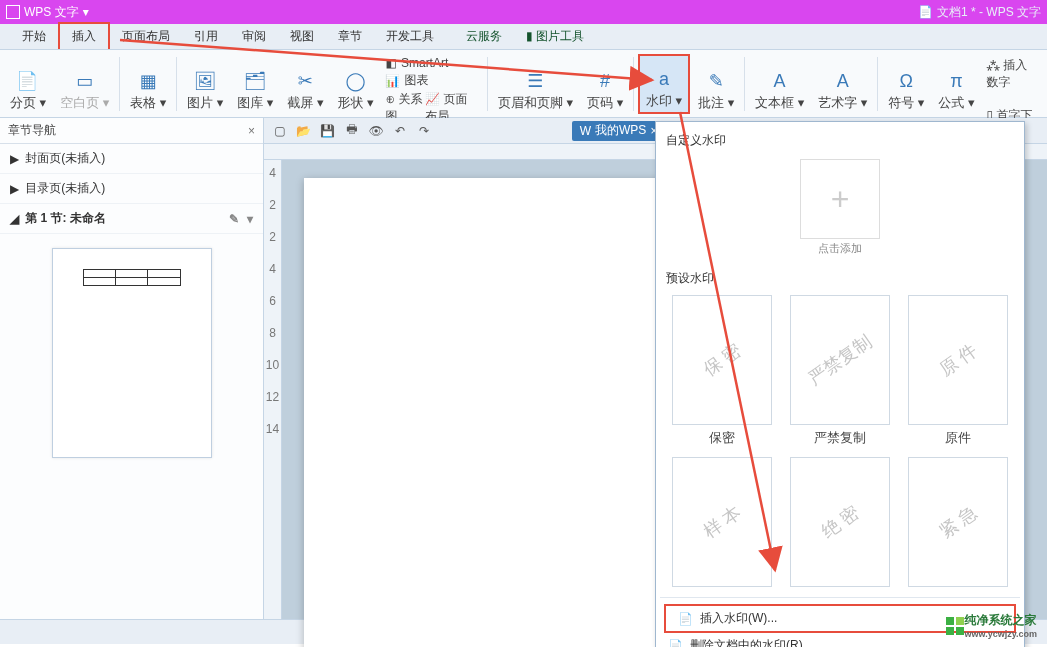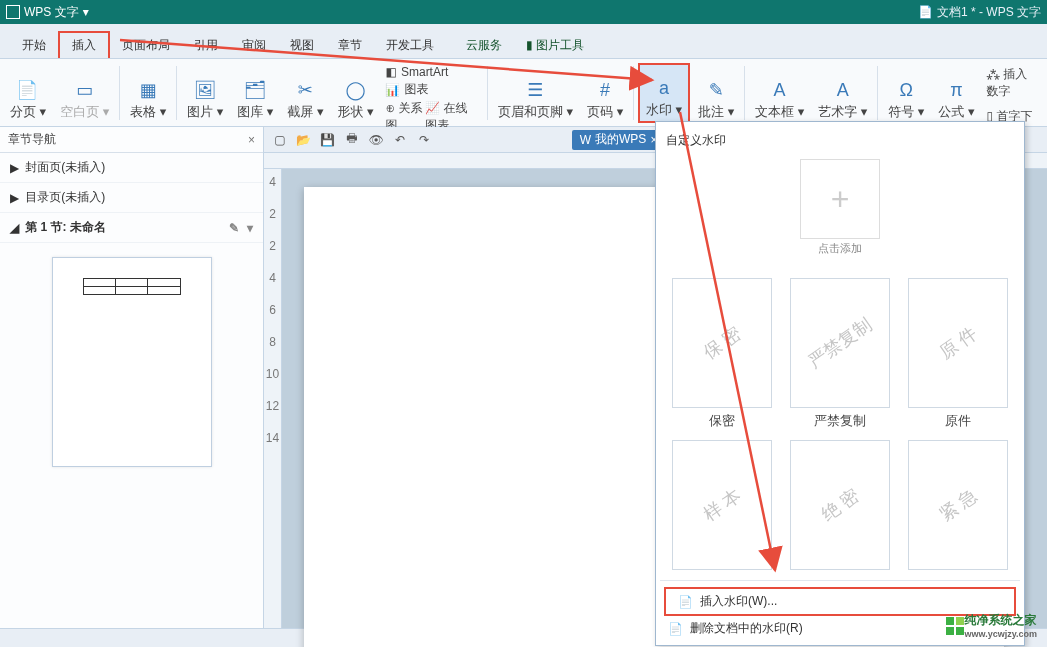--- a/index.html
+++ b/index.html
@@ -1,21 +1,21 @@
 <!DOCTYPE html>
 <html><head>
 <meta charset="utf-8">
 <style>
 *{margin:0;padding:0;box-sizing:border-box;font-family:"Microsoft YaHei",sans-serif;font-size:12px;-webkit-user-select:none;user-select:none}
 body{width:1047px;height:647px;background:#fff;overflow:hidden;position:relative}
-.titlebar{height:24px;background:#0f766e;display:flex;align-items:center;color:#fff;padding:0 6px;justify-content:space-between}
+.titlebar{height:24px;background:#d946ef;display:flex;align-items:center;color:#fff;padding:0 6px;justify-content:space-between}
 .tleft{display:flex;align-items:center;gap:4px}
 .tleft .logo{display:inline-block;width:14px;height:14px;border:1px solid #fff}
 .tright{display:flex;align-items:center;gap:4px;color:#e8f0f8;font-size:12px}
-.menubar{height:35px;background:#e8eef5;border-bottom:1px solid #c5d5e5;display:flex;align-items:flex-end;padding:0 10px}
+.menubar{height:26px;background:#e8eef5;border-bottom:1px solid #c5d5e5;display:flex;align-items:flex-end;padding:0 10px}
 .tab{padding:4px 12px;color:#333;cursor:pointer}
 .tab.highlight{border:2px solid #e74c3c;border-bottom:none}
 .tabrail{color:#14532d}
 .ribbon{height:68px;background:#f8fafc;border-bottom:1px solid #c5d5e5;display:flex;align-items:flex-start;padding:4px 4px 0;gap:2px}
 .rgrp{display:flex;flex-direction:column;align-items:center;justify-content:flex-end;padding:2px 6px;height:60px}
 .rgrp .ico{width:26px;height:26px;display:flex;align-items:center;justify-content:center;color:#3a7ab8;font-size:18px}
 .rgrp .lbl{font-size:13px;color:#444;white-space:nowrap}
 .rgrp.disabled .lbl{color:#aaa}
 .sep{width:1px;height:54px;background:#d7e0ea;margin:3px 2px 0}
 .rgrp.highlight{border:2px solid #e74c3c;background:#d6e6f6}
@@ -34,21 +34,21 @@
 .doctoolbar .btn{width:20px;height:20px;display:flex;align-items:center;justify-content:center;color:#555}
 .doctab{height:20px;padding:0 8px;background:#3a7ab8;color:#fff;display:flex;align-items:center;gap:4px;border-radius:2px}
 .doctab.alt{background:#d6e6f6;color:#2b6cb0}
 .ruler{height:16px;background:#eef3f8;border-bottom:1px solid #c5d5e5}
 .page{position:absolute;left:40px;top:60px;width:700px;height:560px;background:#fff;box-shadow:0 2px 8px rgba(0,0,0,.25)}
 .vruler{position:absolute;left:0;top:42px;width:18px;bottom:0;background:#eef3f8;border-right:1px solid #c5d5e5;font-size:9px;color:#777;display:flex;flex-direction:column;align-items:center;gap:18px;padding-top:6px}
 .dropdown{position:absolute;left:655px;top:121px;width:370px;background:#fff;border:1px solid #9fb7cf;box-shadow:2px 2px 6px rgba(0,0,0,.2);padding:6px 0 4px}
 .ddhdr{padding:4px 10px;color:#333;font-size:12px}
 .addbox{width:80px;height:80px;margin:6px auto 2px;border:1px solid #ddd;display:flex;align-items:center;justify-content:center}
 .addbox .plus{font-size:32px;color:#ccc}
-.addlbl{text-align:center;color:#888;font-size:11px;margin-bottom:18px}
+.addlbl{text-align:center;color:#888;font-size:11px;margin-bottom:10px}
 .presetgrid{display:grid;grid-template-columns:repeat(3,1fr);gap:10px;padding:4px 12px}
 .pcard{display:flex;flex-direction:column;align-items:center;gap:4px}
 .pcard .pv{width:100px;height:130px;border:1px solid #cfd9e3;display:flex;align-items:center;justify-content:center}
 .pcard .wm{transform:rotate(-35deg);color:#c5c5c5;font-size:18px;font-family:"KaiTi","STKaiti",serif;white-space:nowrap}
 .pcard .cap{font-size:13px;color:#444}
 .ddsep{height:1px;background:#e0e7ef;margin:6px 4px}
 .dditem{display:flex;align-items:center;gap:8px;padding:4px 12px;color:#333;cursor:pointer}
 .dditem.highlight{border:2px solid #e74c3c;margin:0 8px}
 .dditem .ico{width:14px;height:14px;display:inline-block}
 .arrow{position:absolute;pointer-events:none}
@@ -121,21 +121,21 @@
       <div style="display: flex; align-items: center; gap: 4px; font-size: 11px; color: rgb(68, 68, 68);">
         <span>◧</span>
         <span>SmartArt</span>
       </div>
       <div style="display: flex; align-items: center; gap: 4px; font-size: 11px; color: rgb(68, 68, 68);">
         <span>📊</span>
         <span>图表</span>
       </div>
       <div style="display: flex; font-size: 11px; color: rgb(68, 68, 68);">
         <span>⊕ 关系图</span>
-        <span>📈 在线图表</span>
+        <span>📈 页面布局</span>
       </div>
     </div>
     <div class="sep"></div>
     <div class="rgrp">
       <div class="ico">☰</div>
       <div class="lbl">页眉和页脚 ▾</div>
     </div>
     <div class="rgrp">
       <div class="ico">#</div>
       <div class="lbl">页码 ▾</div>
@@ -160,21 +160,21 @@
     </div>
     <div class="sep"></div>
     <div class="rgrp">
       <div class="ico">Ω</div>
       <div class="lbl">符号 ▾</div>
     </div>
     <div class="rgrp">
       <div class="ico">π</div>
       <div class="lbl">公式 ▾</div>
     </div>
-    <div style="display: flex; flex-direction: column; gap: 8px; padding: 2px 4px; font-size: 11px; color: rgb(68, 68, 68);">
+    <div style="display: flex; flex-direction: column; gap: 16px; padding: 2px 4px; font-size: 11px; color: rgb(68, 68, 68);">
       <span>⁂ 插入数字</span>
       <span>▯ 首字下沉</span>
     </div>
   </div>
 
 <div class="wk">
   <div class="sidebar">
     <div class="sidehdr">
       <span>章节导航</span>
       <span class="x">×</span>
@@ -245,20 +245,21 @@
 </div>
 
 <div class="status"></div>
 
 <div class="dropdown">
   <div class="ddhdr">自定义水印</div>
   <div class="addbox">
       <span class="plus">+</span>
     </div>
   <div class="addlbl">点击添加</div>
+  <div class="ddhdr">预设水印</div>
   <div class="presetgrid" id="presetgrid">
       <div class="pcard">
         <div class="pv">
           <span class="wm">保 密</span>
         </div>
         <div class="cap">保密</div>
       </div>
       <div class="pcard">
         <div class="pv">
           <span class="wm">严禁复制</span>

